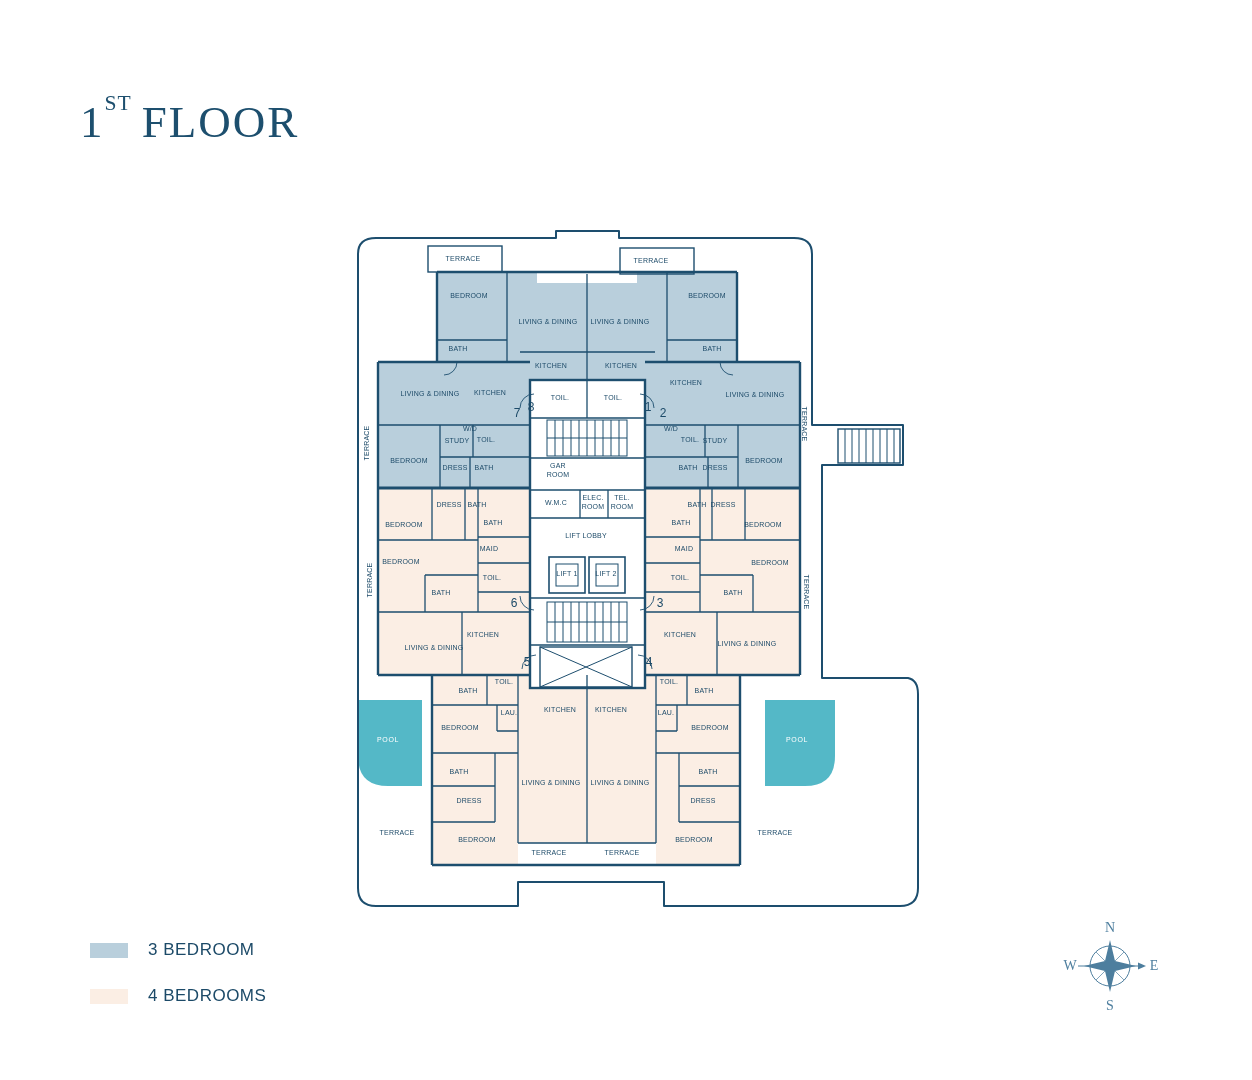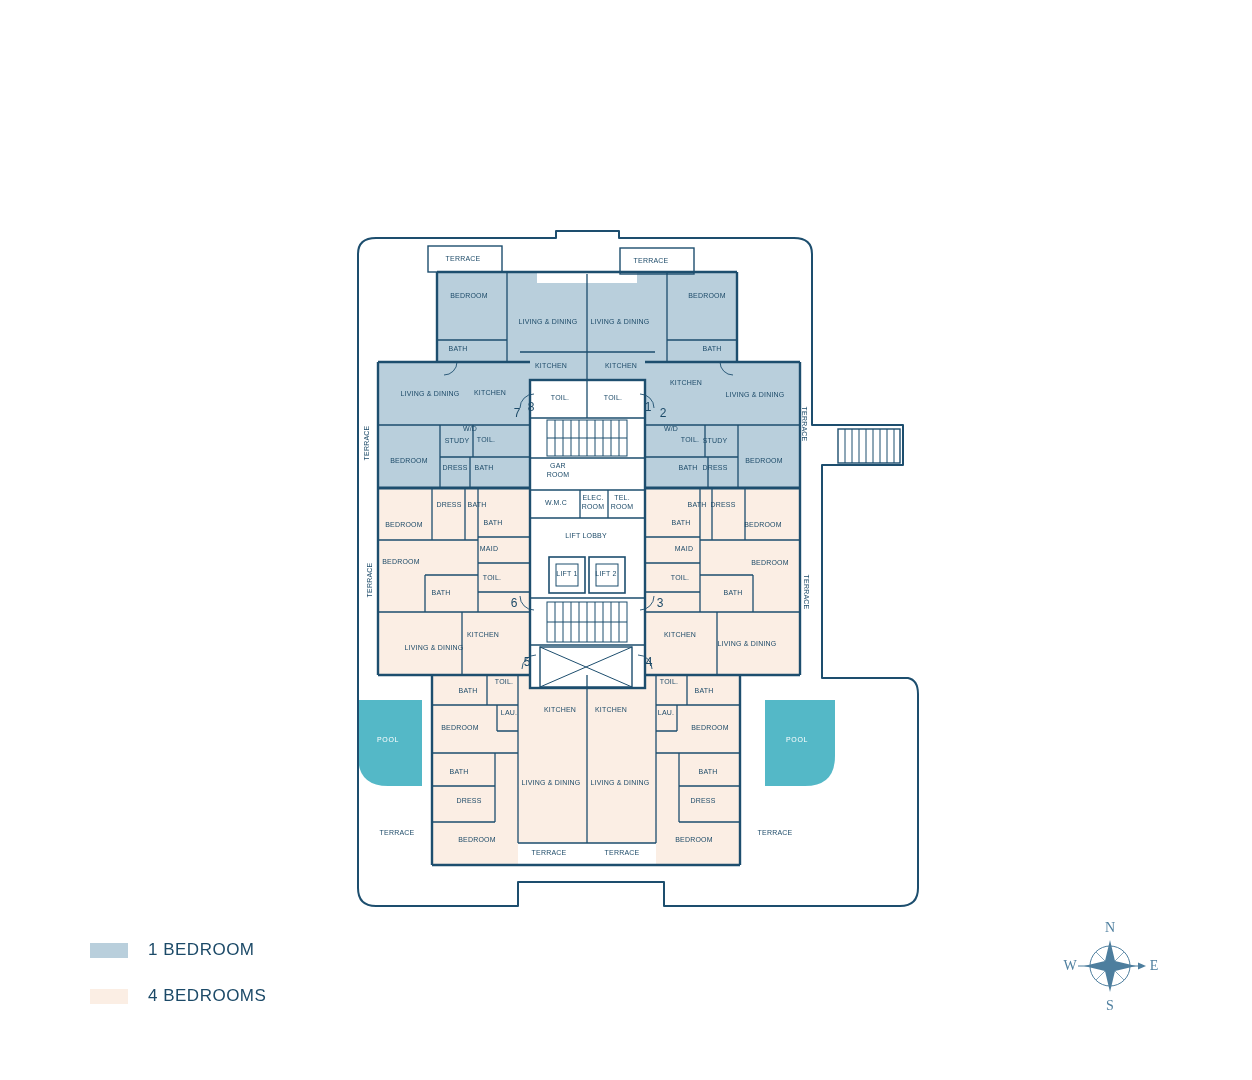--- a/index.html
+++ b/index.html
@@ -29,20 +29,21 @@
   .swatch.pink { background:#fbeee4; }
   .legend-label { color:#1c4a68; font-size:17px; letter-spacing:0.5px; }
 
   .compass { position:absolute; left:1040px; top:898px; }
 </style>
 </head>
 <body>
 
 <div class="page">
 
+  <div class="title"><span>1</span><sup>ST</sup><span class="word">FLOOR</span></div>
 
   <svg class="plan-svg" width="1252" height="1080" viewBox="0 0 1252 1080">
 
     <g stroke="none">
       <rect x="437" y="272" width="100" height="96" fill="#b9cfdc"></rect>
       <rect x="505" y="283" width="163" height="97" fill="#b9cfdc"></rect>
       <rect x="637" y="272" width="100" height="96" fill="#b9cfdc"></rect>
       <rect x="378" y="362" width="152" height="126" fill="#b9cfdc"></rect>
       <rect x="645" y="362" width="155" height="126" fill="#b9cfdc"></rect>
       <rect x="378" y="488" width="152" height="187" fill="#fbeee4"></rect>
@@ -213,21 +214,21 @@
       <div class="plan-label unit" style="left: 649px; top: 662px; transform: translate(-50%, -50%);">4</div>
       <div class="plan-label unit" style="left: 527px; top: 662px; transform: translate(-50%, -50%);">5</div>
       <div class="plan-label unit" style="left: 514px; top: 603px; transform: translate(-50%, -50%);">6</div>
       <div class="plan-label unit" style="left: 517px; top: 413px; transform: translate(-50%, -50%);">7</div>
       <div class="plan-label unit" style="left: 531px; top: 407px; transform: translate(-50%, -50%);">8</div>
     </div>
 
   <div class="legend">
     <div class="legend-item">
       <span class="swatch blue"></span>
-      <span class="legend-label">1 BEDROOM</span>
+      <span class="legend-label">3 BEDROOM</span>
     </div>
     <div class="legend-item">
       <span class="swatch pink"></span>
       <span class="legend-label">4 BEDROOMS</span>
     </div>
   </div>
 
   <svg class="compass" width="140" height="145" viewBox="0 0 140 145">
     <g stroke="#4d7e9e" fill="none">
       <circle cx="70" cy="68" r="20" stroke-width="1"></circle>

